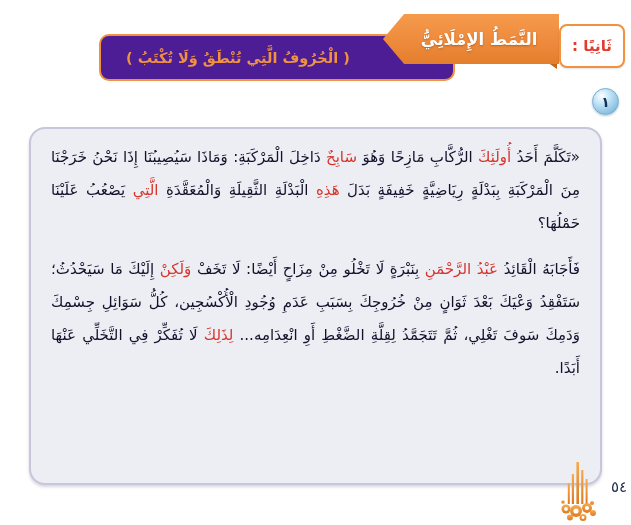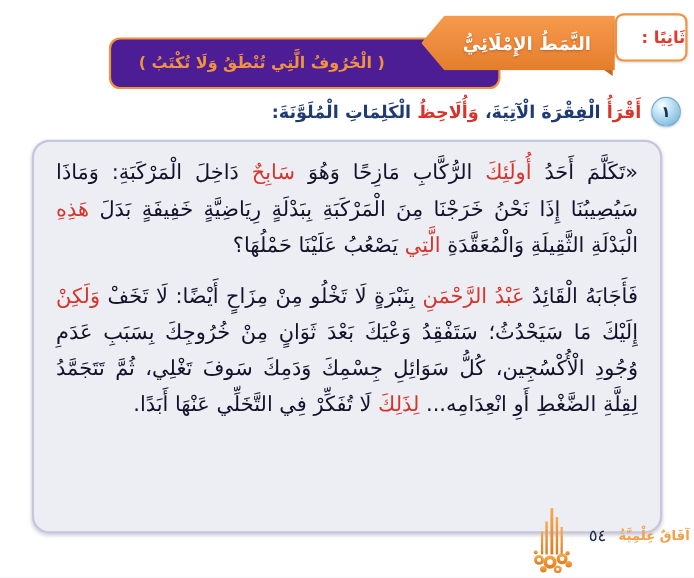--- a/index.html
+++ b/index.html
@@ -41,23 +41,23 @@
   }
   .banner span{
     color:#fff;font-weight:bold;font-size:16.5px;white-space:nowrap;
     text-shadow:0 1px 2px rgba(120,60,0,.45);
   }
   .banner-fold{
     position:absolute;top:60px;right:74px;width:0;height:0;z-index:1;
     border-top:9px solid #C2671B;border-left:13px solid transparent;
   }
   .section-badge{
-    position:absolute;top:12px;right:6px;width:66px;height:44px;
+    position:absolute;top:24px;right:6px;width:66px;height:44px;
     background:#fff;border:2px solid var(--accent_orange);border-radius:8px;
-    display:flex;align-items:center;justify-content:flex-start;z-index:3;
+    display:flex;align-items:center;justify-content:center;z-index:3;
     box-shadow:0 1px 2px rgba(0,0,0,.12);
   }
   .section-badge span{color:var(--badge_red);font-weight:bold;font-size:15px;white-space:nowrap;}
   
   .instruction-row{
     position:absolute;top:88px;right:12px;display:flex;align-items:center;gap:9px;
   }
   .num-circle{
     width:27px;height:27px;border-radius:50%;flex:0 0 auto;
     background:radial-gradient(circle at 35% 28%,#ffffff 0%,#CBE9F8 28%,#8FC4E4 70%,#6FA9CE 100%);
@@ -70,21 +70,21 @@
   .instruction-text .seg-red{color:var(--highlight_red);}
   .instruction-text .seg-blue{color:var(--instruction_blue);}
   
   .passage-box{
     position:absolute;top:127px;right:29px;left:29px;height:358px;
     background:var(--passage_background);
     border:2px solid var(--passage_border);border-radius:16px;
     padding:12px 20px 8px 20px;
     box-shadow:0 2px 3px rgba(120,120,150,.30);
     color:var(--passage_text);
-    font-size:19px;line-height:33px;text-align:justify;
+    font-size:15px;line-height:33px;text-align:justify;
     overflow:hidden;
   }
   .passage-box p{margin:0 0 13px 0;}
   .passage-box p:last-child{margin-bottom:0;}
   .passage-box .seg-dark{color:var(--passage_text);}
   .passage-box .seg-red{color:var(--highlight_red);}
   
   .page-footer{
     position:absolute;bottom:2px;right:4px;
     display:flex;align-items:center;gap:11px;z-index:4;
@@ -108,30 +108,28 @@
     </div>
     <div class="section-badge">
       <span>ثَانِيًا :</span>
     </div>
   </header>
 
   <div class="instruction-row">
     <span class="num-circle">
       <span>١</span>
     </span>
-    <span class="instruction-text"><span class="seg-red">أَقْرَأُ </span><span class="seg-blue">الْفِقْرَةَ الْآتِيَةَ، </span><span class="seg-red">وَأُلَاحِظُ </span><span class="seg-blue">الْكَلِمَاتِ الْمُلَوَّنَةَ:</span></span>
   </div>
 
   <div class="passage-box">
       <p><span class="seg-dark">«تَكَلَّمَ أَحَدُ </span><span class="seg-red">أُولَئِكَ</span><span class="seg-dark"> الرُّكَّابِ مَازِحًا وَهُوَ </span><span class="seg-red">سَابِحٌ</span><span class="seg-dark"> دَاخِلَ الْمَرْكَبَةِ: وَمَاذَا سَيُصِيبُنَا إِذَا نَحْنُ خَرَجْنَا مِنَ الْمَرْكَبَةِ بِبَدْلَةٍ رِيَاضِيَّةٍ خَفِيفَةٍ بَدَلَ </span><span class="seg-red">هَذِهِ</span><span class="seg-dark"> الْبَدْلَةِ الثَّقِيلَةِ وَالْمُعَقَّدَةِ </span><span class="seg-red">الَّتِي</span><span class="seg-dark"> يَصْعُبُ عَلَيْنَا حَمْلُهَا؟</span></p>
       <p><span class="seg-dark">فَأَجَابَهُ الْقَائِدُ </span><span class="seg-red">عَبْدُ الرَّحْمَنِ</span><span class="seg-dark"> بِنَبْرَةٍ لَا تَخْلُو مِنْ مِزَاحٍ أَيْضًا: لَا تَخَفْ </span><span class="seg-red">وَلَكِنْ</span><span class="seg-dark"> إِلَيْكَ مَا سَيَحْدُثُ؛ سَتَفْقِدُ وَعْيَكَ بَعْدَ ثَوَانٍ مِنْ خُرُوجِكَ بِسَبَبِ عَدَمِ وُجُودِ الْأُكْسُجِين، كُلُّ سَوَائِلِ جِسْمِكَ وَدَمِكَ سَوفَ تَغْلِي، ثُمَّ تَتَجَمَّدُ لِقِلَّةِ الضَّغْطِ أَوِ انْعِدَامِه... </span><span class="seg-red">لِذَلِكَ</span><span class="seg-dark"> لَا تُفَكِّرْ فِي التَّخَلِّي عَنْهَا أَبَدًا.</span></p>
     </div>
 
   <footer class="page-footer">
-    <span class="series">آفَاقٌ عِلْمِيَّةُ</span>
     <span class="pagenum">٥٤</span>
     <svg class="emblem" viewBox="0 0 44 62" xmlns="http://www.w3.org/2000/svg" aria-hidden="true">
       <defs>
         <linearGradient id="eg" x1="0" y1="0" x2="0" y2="1">
           <stop offset="0" stop-color="#F6AC4E"></stop>
           <stop offset="1" stop-color="#DD7A22"></stop>
         </linearGradient>
       </defs>
       <g fill="url(#eg)">
         <rect x="20.4" y="1" width="2.6" height="42"></rect>

